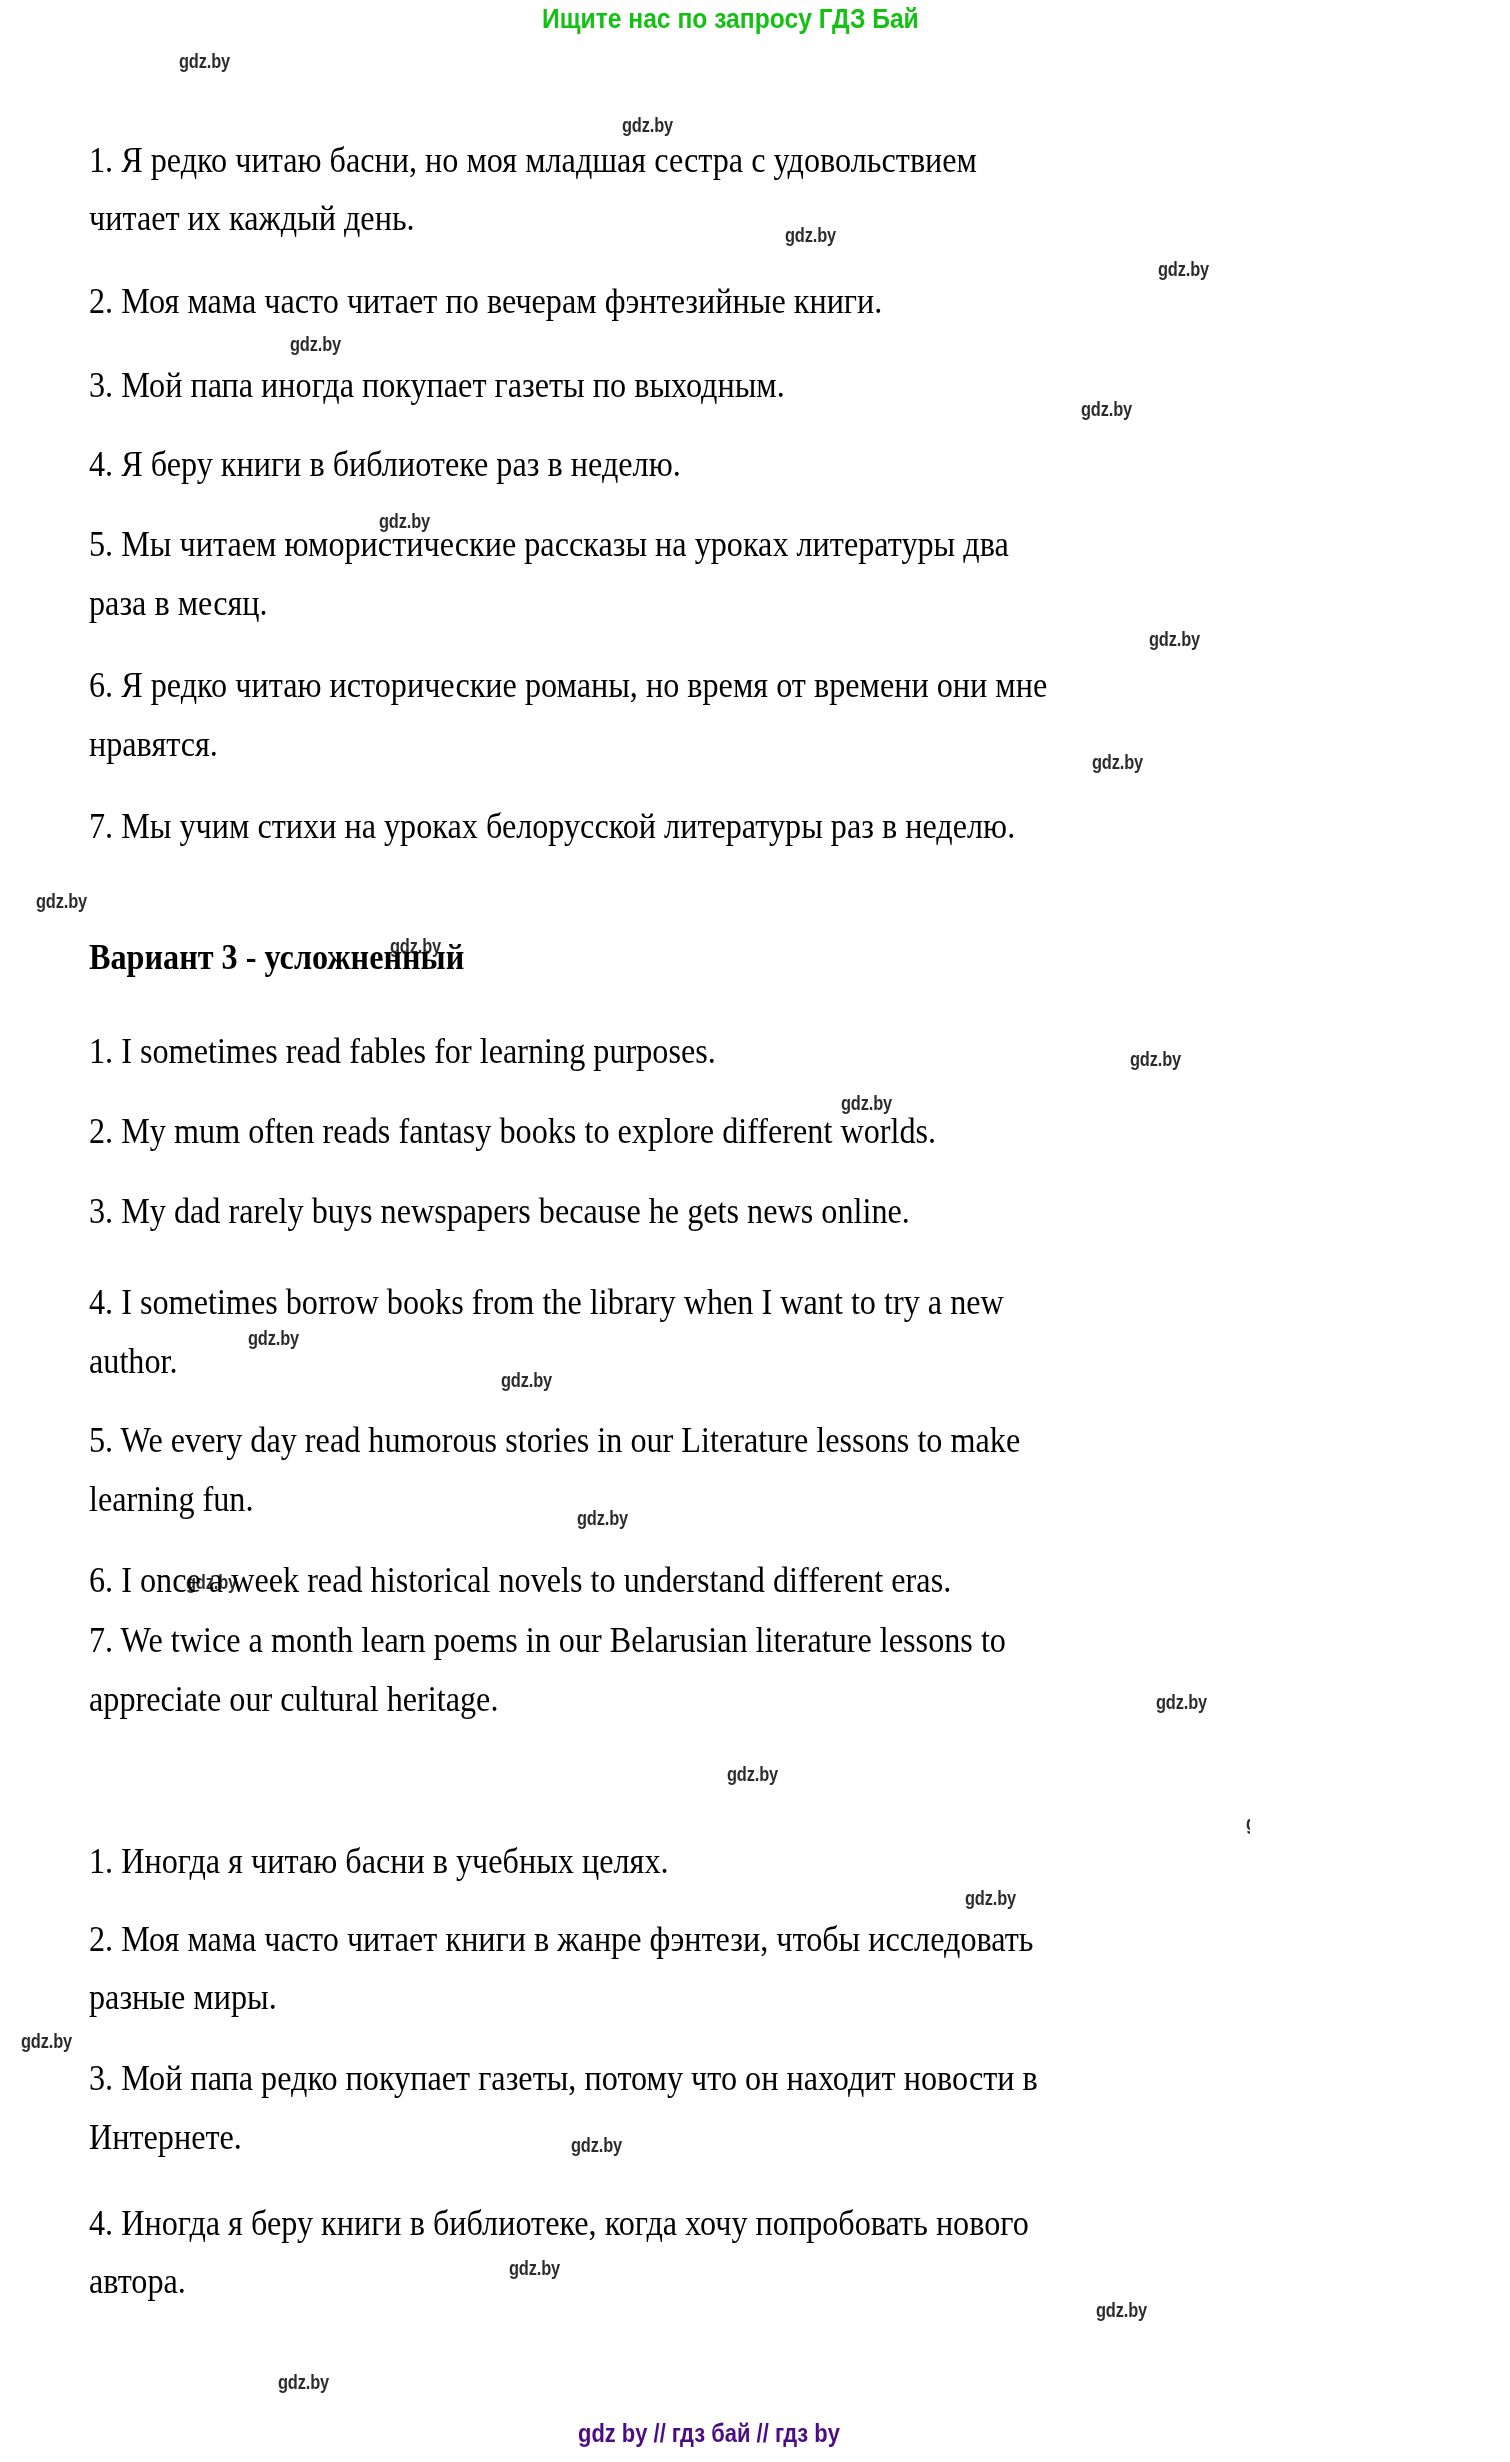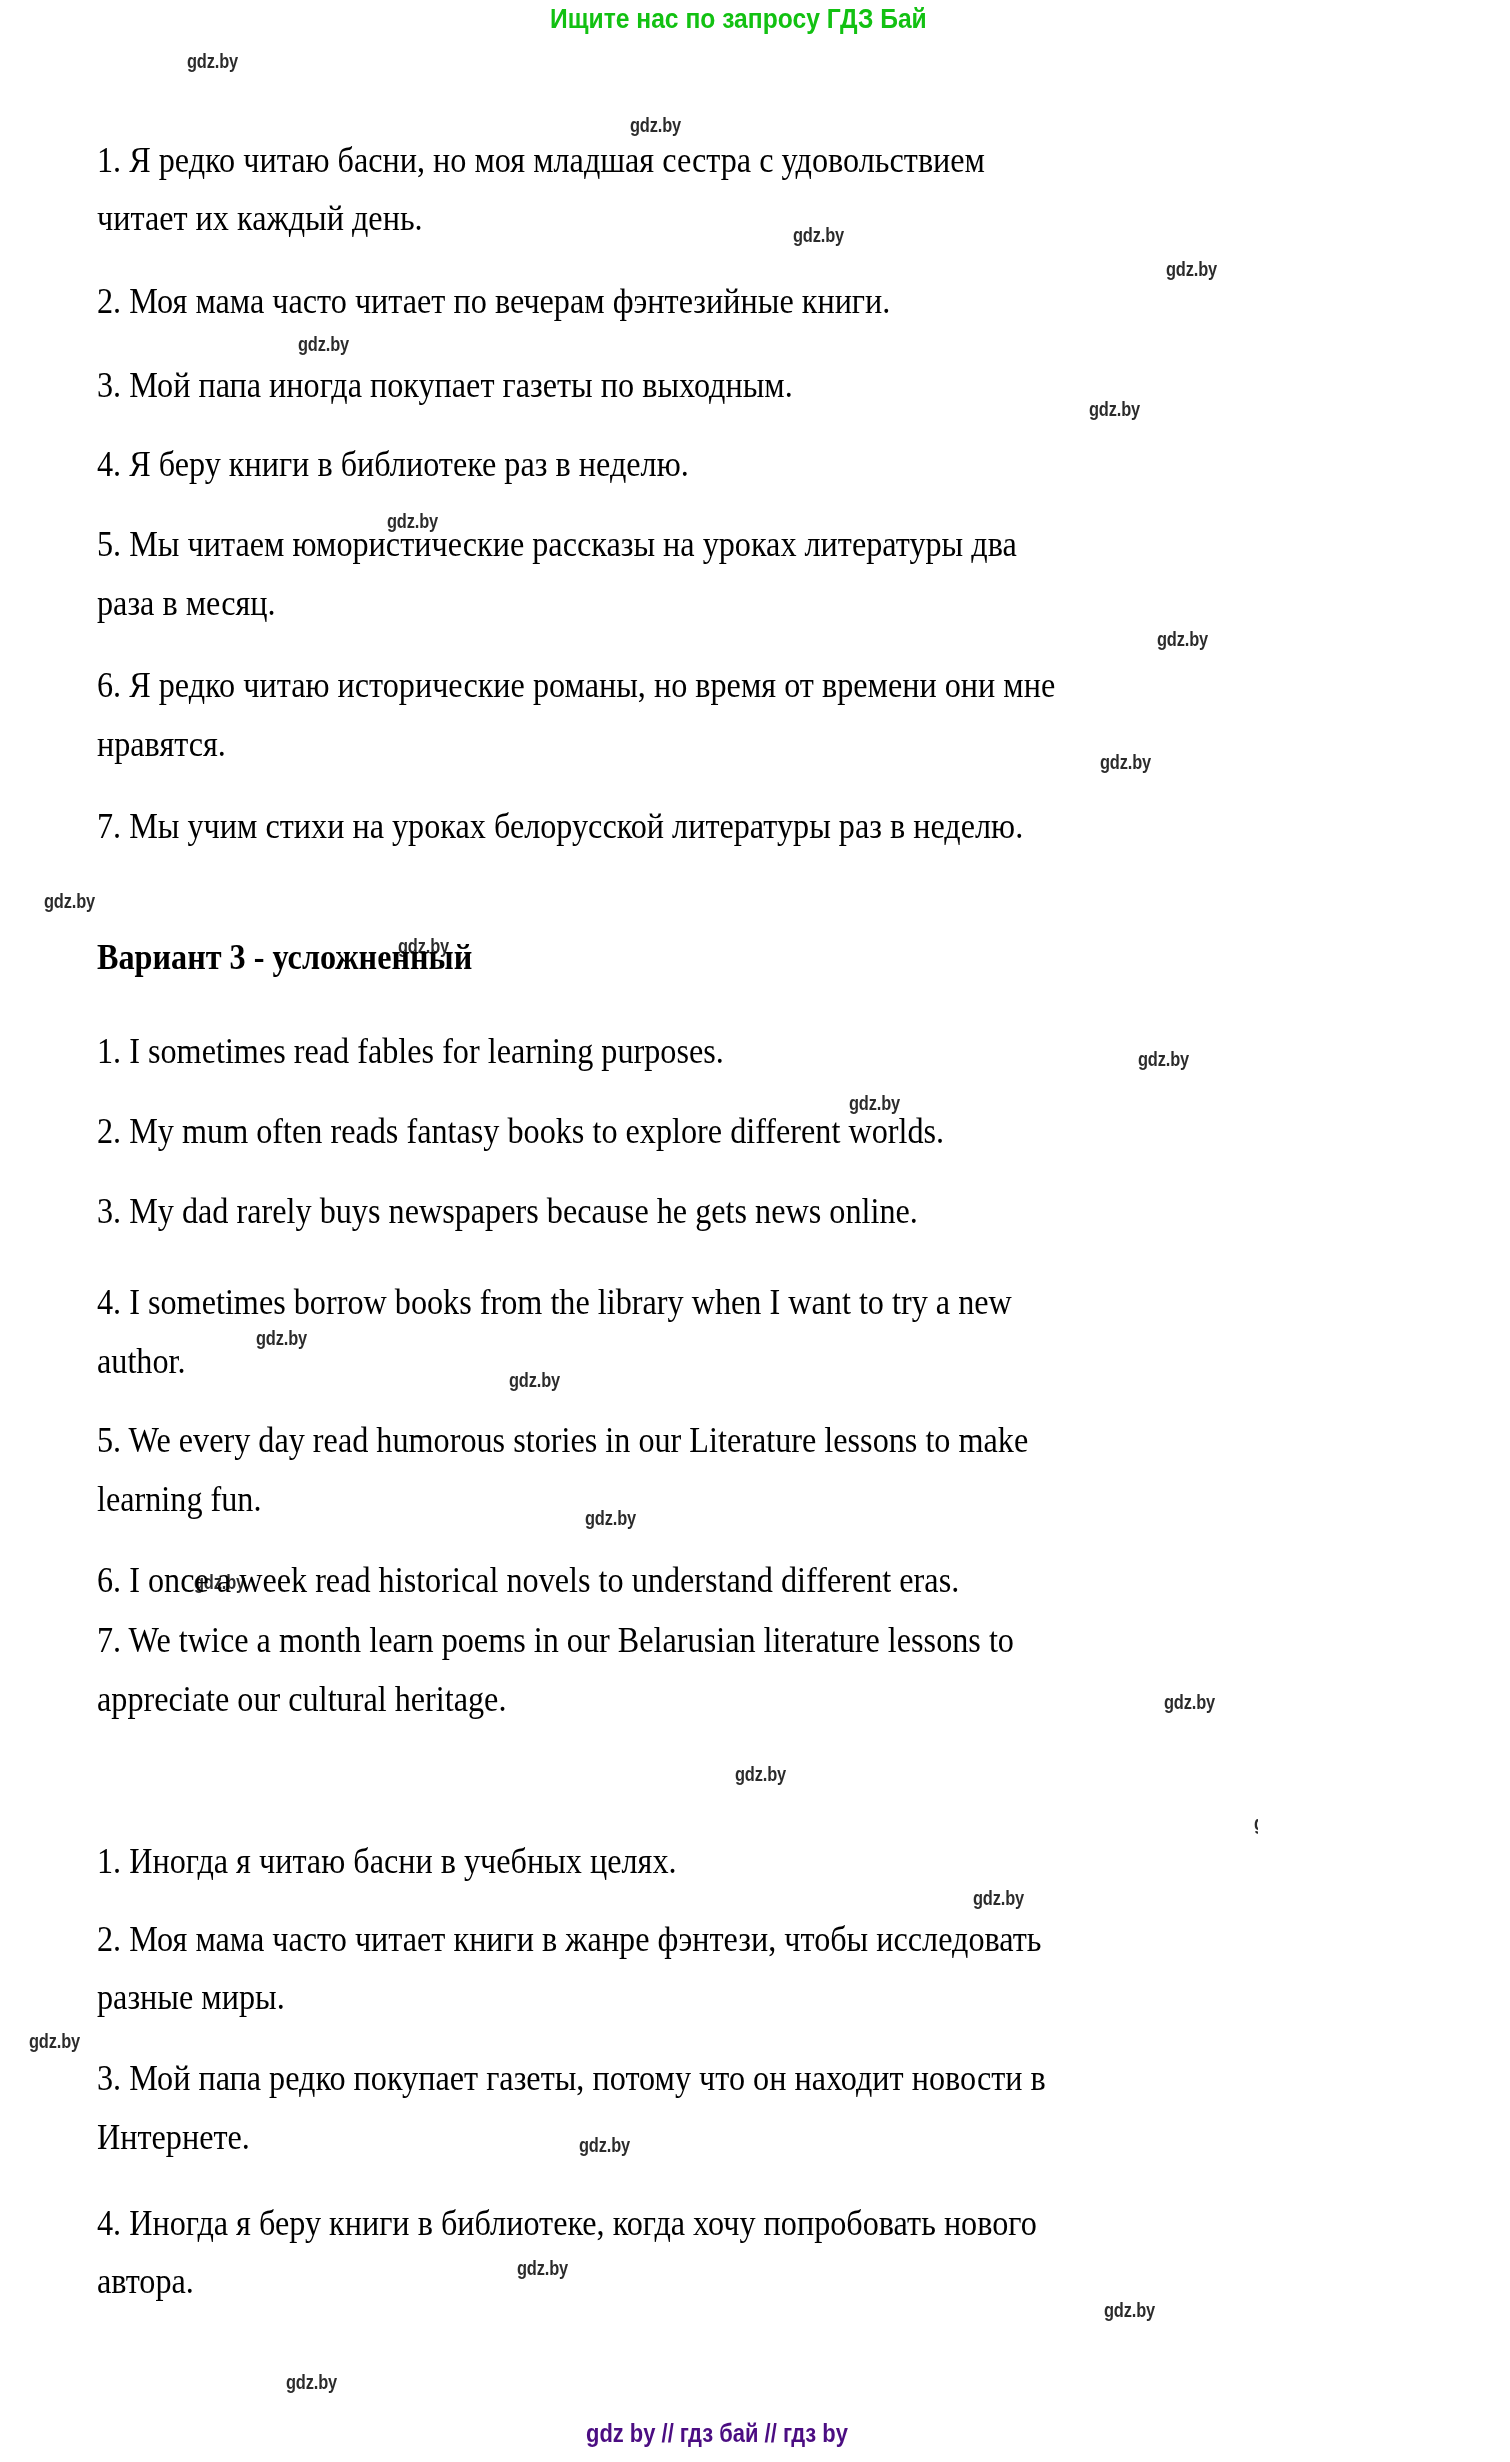--- a/index.html
+++ b/index.html
@@ -11,21 +11,20 @@
   body {
     font-family: "Liberation Serif", "DejaVu Serif", serif;
     color: #000000;
   }
   #page {
     position: relative;
     width: 1250px;
     height: 2462px;
     background: #ffffff;
     overflow: hidden;
-    margin-left: 8px;
   }
 
   
   .wm {
     position: absolute;
     font-family: "Liberation Sans", "DejaVu Sans", sans-serif;
     font-size: 20px;
     font-weight: 700;
     color: #1a1a1a;
     white-space: nowrap;

